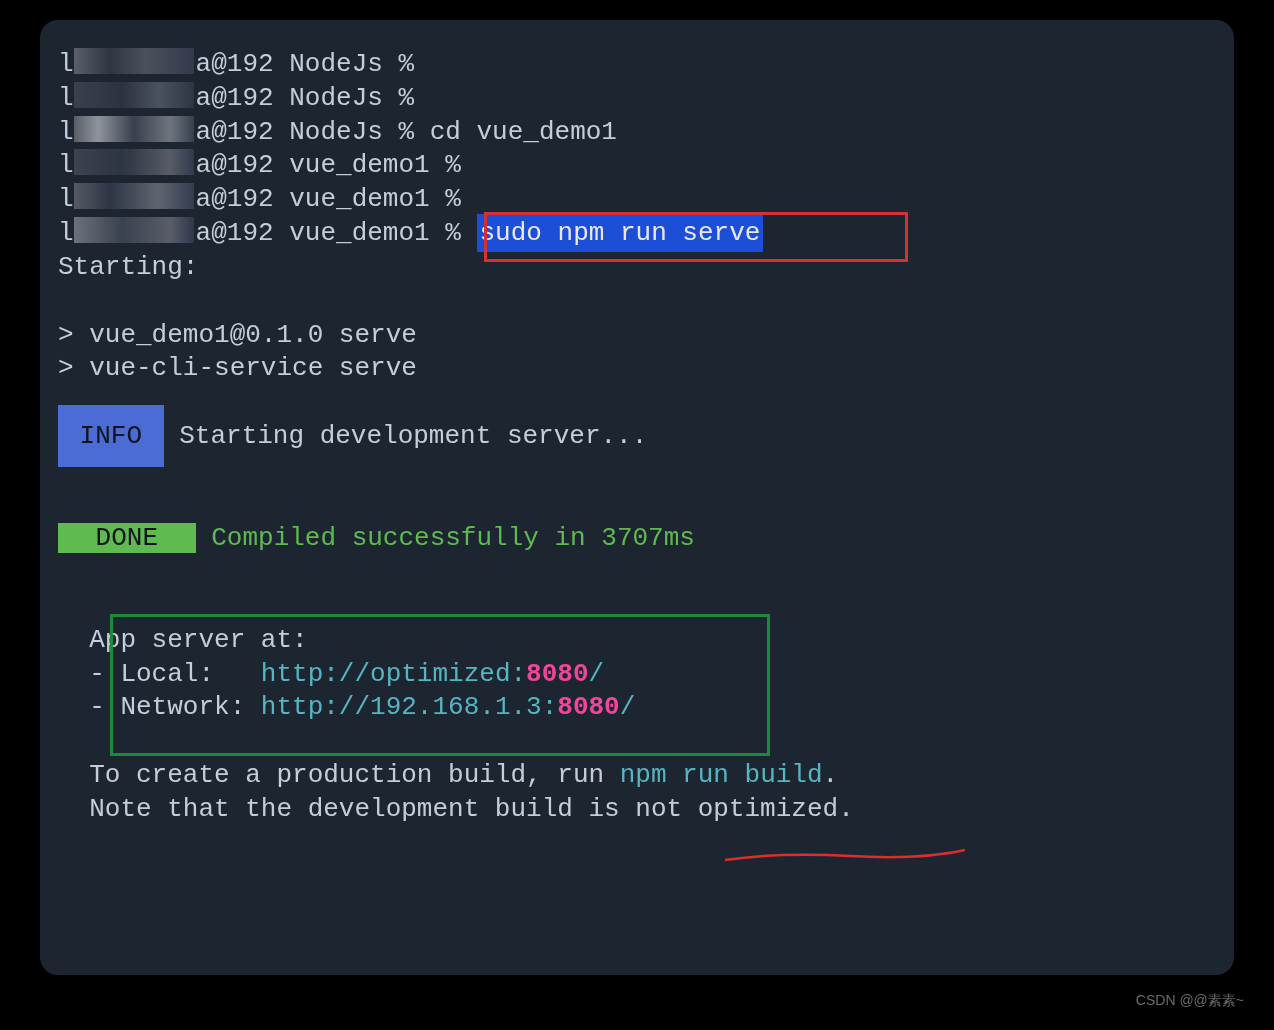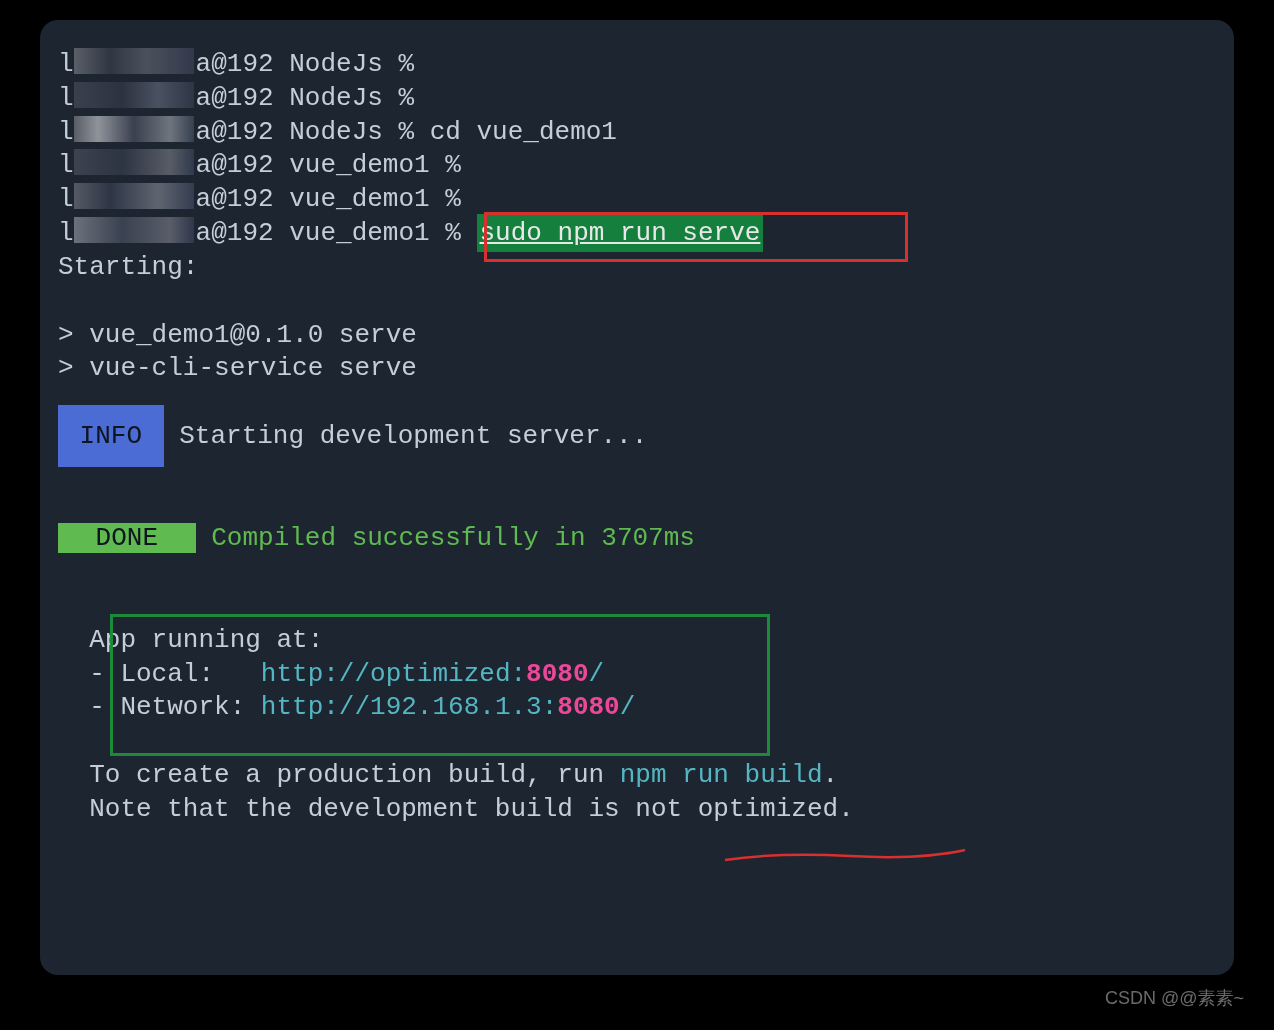--- a/index.html
+++ b/index.html
@@ -54,24 +54,23 @@
     .done-badge {
       background: #5fba4f;
       color: #0e1420;
       padding: 0 22px;
       font-weight: normal;
     }
     .green-text { color: #5fba4f; }
     .cyan-link { color: #54b6c2; }
     .bold-port { font-weight: bold; color: #ec4899; }
     .highlighted-cmd {
-      background: #15803d;
+      background: #1d4ed8;
       color: #e8e8e8;
       padding: 4px 3px;
-      text-decoration: underline;
     }
     .prompt-line {
       display: flex;
       align-items: flex-start;
     }
     .prompt-text {
       color: #c5cdd8;
     }
     .red-box {
       position: absolute;
@@ -101,21 +100,21 @@
     }
     .red-underline svg {
       width: 100%;
       height: 100%;
     }
     .watermark {
       position: absolute;
       bottom: 20px;
       right: 30px;
       color: #6b6b6b;
-      font-size: 18px;
+      font-size: 14px;
       font-family: sans-serif;
     }
     .blank-line {
       height: 34px;
     }
   </style>
 </head>
 <body>
 
 <div class="terminal-window">
@@ -168,21 +167,21 @@
   <div class="line"><span class="info-badge"> INFO </span><span> Starting development server...</span></div>
 
   <div class="blank-line"></div>
   <div class="blank-line"></div>
 
   <div class="line"><span class="done-badge"> DONE </span><span class="green-text"> Compiled successfully in 3707ms</span></div>
 
   <div class="blank-line"></div>
   <div class="blank-line"></div>
 
-  <div class="line">  App running at:</div>
+  <div class="line">  App server at:</div>
   <div class="line"><span>  - Local:   </span><span class="cyan-link"><span>http://optimized:</span><span class="bold-port">8080</span><span>/</span></span></div>
   <div class="line"><span>  - Network: </span><span class="cyan-link"><span>http://192.168.1.3:</span><span class="bold-port">8080</span><span>/</span></span></div>
 
   <div class="blank-line"></div>
 
   <div class="line"><span>  To create a production build, run </span><span class="cyan-link">npm run build</span><span>.</span></div>
   <div class="line">  Note that the development build is not optimized.</div>
 
   <div class="red-box"></div>
   <div class="green-box"></div>

